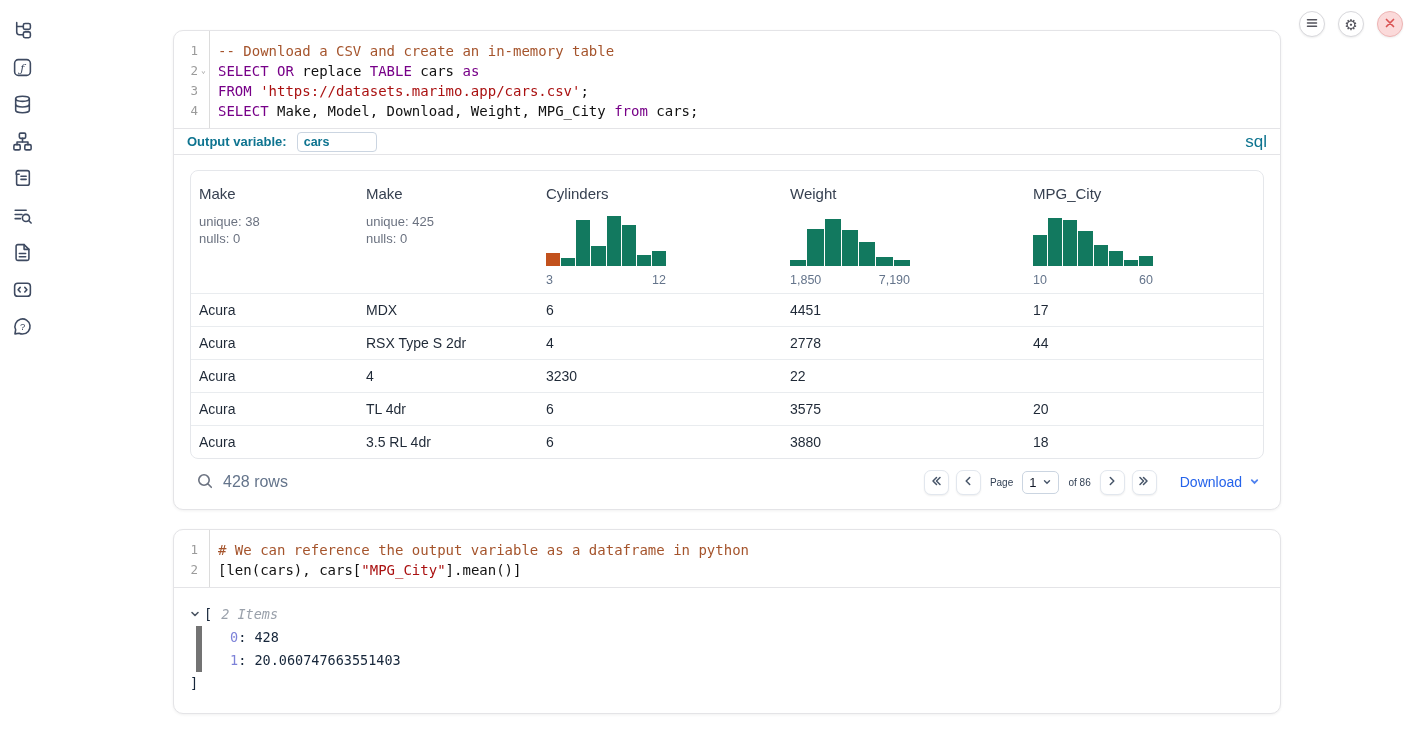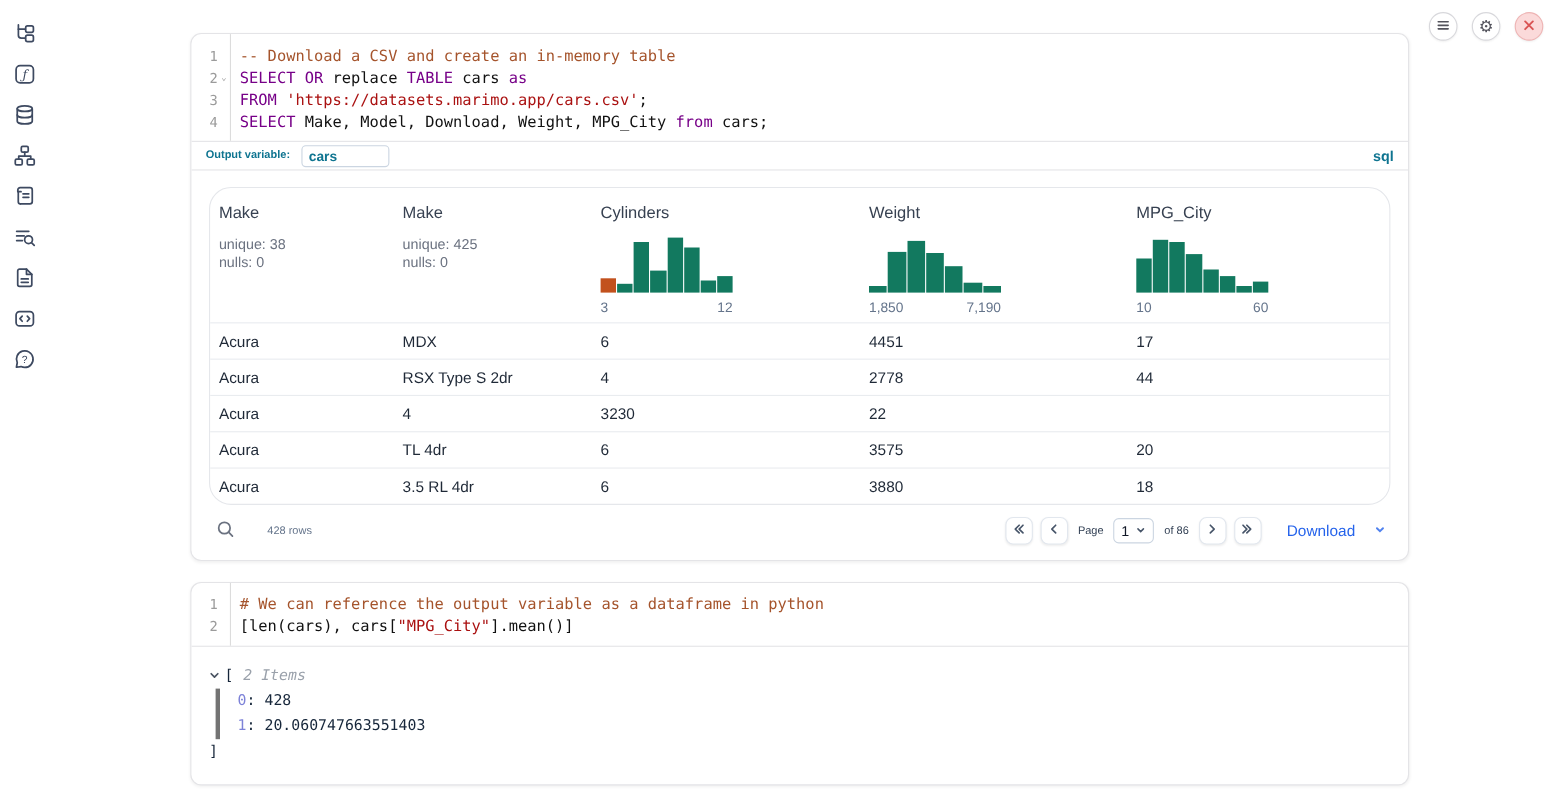--- a/index.html
+++ b/index.html
@@ -35,67 +35,67 @@
   .gl{ display:flex; justify-content:flex-end; height:20px; line-height:20px; }
   .gl .f{ width:11px; font-size:8px; display:flex; align-items:center; justify-content:center; color:#9b9b9b; }
   .codecol{ flex:1; padding:10px 0 7px 8px; }
   .cl{ height:20px; line-height:20px; white-space:pre; color:#111; }
   .tok-com{ color:var(--code-comment); }
   .tok-kw{ color:var(--code-keyword); }
   .tok-str{ color:var(--code-string); }
   
   .outvar{ height:27px; border-top:1px solid #e4e4e7; border-bottom:1px solid #e4e4e7;
     display:flex; align-items:center; padding:0 13px; gap:10px; }
-  .outvar-label{ font-size:10px; font-weight:bold; color:var(--accent-blue); }
+  .outvar-label{ font-size:13px; font-weight:bold; color:var(--accent-blue); }
   .outvar-input{ width:80px; height:20px; border:1px solid #cbd5e1; border-radius:4px;
     font-family:"Liberation Sans",sans-serif; font-size:12.5px; font-weight:bold;
     color:var(--accent-blue); padding:0 6px; outline:none; }
-  .lang-badge{ margin-left:auto; font-size:13px; font-weight:bold; color:var(--accent-blue); }
+  .lang-badge{ margin-left:auto; font-size:17px; font-weight:normal; color:var(--accent-blue); }
   
   .output-area{ padding:15px 16px 10px; }
-  .table-card{ border:1px solid #e5e7eb; border-radius:20px; overflow:hidden; }
+  .table-card{ border:1px solid #e5e7eb; border-radius:8px; overflow:hidden; }
   .thead{ display:grid; grid-template-columns:167px 180px 244px 243px 1fr; }
   .th{ position:relative; height:122px; padding:14px 8px 0; cursor:pointer; }
   .th-name{ font-size:15px; color:#374151; }
   .th-stats{ margin-top:11px; font-size:13px; color:#6b7280; line-height:17px; }
   .hist{ position:absolute; left:8px; bottom:27px; width:120px; height:50px;
     display:flex; align-items:flex-end; gap:1px; }
   .hist .bar{ flex:1; background:var(--hist-green); }
   .hist-labels{ position:absolute; left:8px; bottom:6px; width:120px;
     display:flex; justify-content:space-between; font-size:12.5px; color:#64748b; }
   .trow{ display:grid; grid-template-columns:167px 180px 244px 243px 1fr;
     height:33px; border-top:1px solid #e9ecef; cursor:default; }
   .td{ padding:0 8px; line-height:32px; font-size:14px; color:#1f2937;
     white-space:nowrap; overflow:hidden; }
   
   .tfooter{ display:flex; align-items:center; height:40px; padding:6px 4px 0; }
   .search-btn{ background:none; border:none; cursor:pointer; display:flex; padding:2px; }
   .search-btn svg{ stroke:#6b7280; fill:none; stroke-width:1.6; stroke-linecap:round; }
-  .rows-label{ margin-left:27px; font-size:10px; color:#64748b; }
+  .rows-label{ margin-left:7px; font-size:16px; color:#64748b; }
   .pager{ margin-left:auto; display:flex; align-items:center; gap:7px; }
   .pbtn{ width:25px; height:25px; background:#fff; border:1px solid #e2e7ee; border-radius:7px;
     box-shadow:0 1px 2px rgba(0,0,0,.07); display:flex; align-items:center; justify-content:center; cursor:pointer; }
   .pbtn svg{ stroke:#475569; fill:none; stroke-width:1.5; stroke-linecap:round; stroke-linejoin:round; }
   .ptext{ font-size:10px; color:#334155; margin:0 2px; }
   .pselect{ height:23px; border:1px solid #cbd5e1; border-radius:5px; background:#fff;
     display:flex; align-items:center; gap:6px; padding:0 6px; font-size:13px; color:#111827; cursor:pointer; }
   .pselect svg{ stroke:#475569; fill:none; stroke-width:1.4; stroke-linecap:round; }
-  .download{ margin-left:16px; display:flex; align-items:center; gap:17px;
+  .download{ margin-left:16px; display:flex; align-items:center; gap:7px;
     color:var(--link-blue); font-size:14px; cursor:pointer; background:none; border:none;
     font-family:"Liberation Sans",sans-serif; }
   .download svg{ stroke:var(--link-blue); fill:none; stroke-width:1.6; stroke-linecap:round; opacity:.8; }
   
   .cell-py .editor{ border-bottom:1px solid #e4e4e7; }
   .py-output{ padding:15px 16px 20px; font-family:"DejaVu Sans Mono", monospace;
     font-size:13.5px; color:#16263a; }
   .t-row1{ display:flex; align-items:center; gap:4px; height:21px; }
   .t-chevron{ display:flex; cursor:pointer; }
   .t-chevron svg{ stroke:#4b5563; fill:none; stroke-width:1.6; stroke-linecap:round; stroke-linejoin:round; }
   .t-items{ font-style:italic; color:#9aa1ab; margin-left:5px; }
-  .t-children{ margin-left:6px; border-left:4px solid #737373; padding-left:16px; margin-top:2px; }
+  .t-children{ margin-left:6px; border-left:6px solid #737373; padding-left:28px; margin-top:2px; }
   .t-entry{ line-height:23px; }
   .t-key{ color:#7d82d8; }
   .t-close{ margin-top:1px; line-height:20px; }
 </style>
 </head>
 <body>
 
 <nav class="sidebar">
   <button class="sb-btn">
     <span><svg width="21" height="21" viewBox="0 0 20 20">

